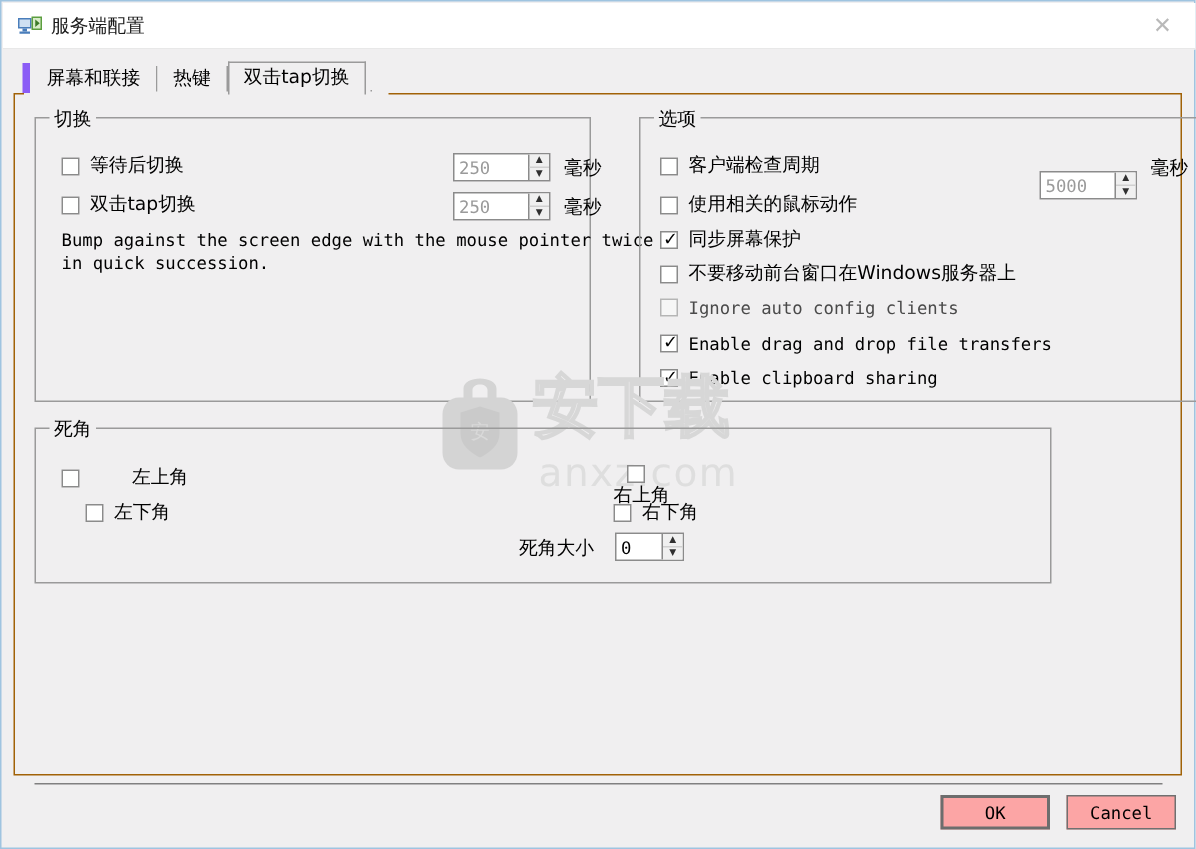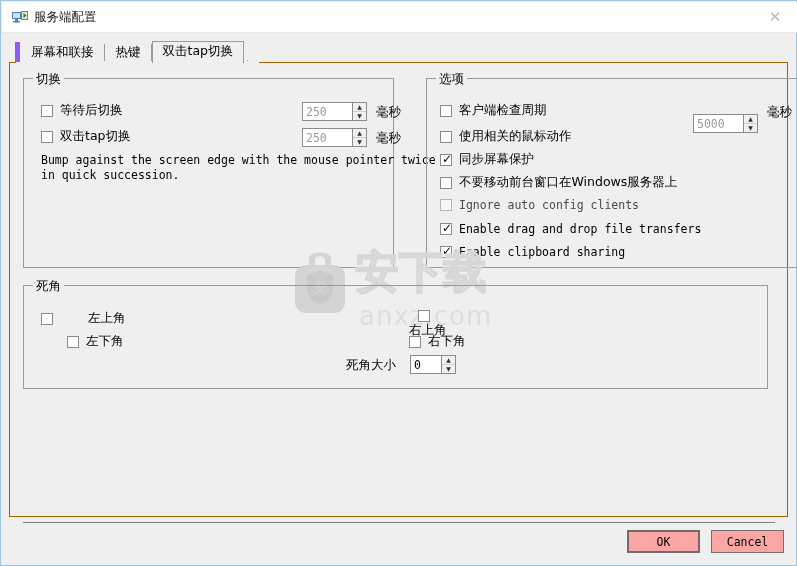--- a/index.html
+++ b/index.html
@@ -348,28 +348,28 @@
           <path d="M20 14 C20 5,42 5,42 14 L42 22 L36 22 L36 15 C36 10,26 10,26 15 L26 22 L20 22 Z" fill="#d4d4d4"></path>
           <rect x="6" y="20" width="50" height="48" rx="11" ry="11" fill="#d4d4d4"></rect>
           <path d="M18 30 L31 26 L44 30 L44 44 C44 52,37 57,31 60 C25 57,18 52,18 44 Z" fill="#cacaca"></path>
           <text x="31" y="47" font-size="13" fill="#d9d9d9" text-anchor="middle" font-family="DejaVu Sans, sans-serif">安</text>
         </svg>
       </div>
       <div class="wm-text">安下载</div>
       <div class="wm-sub">anxz.com</div>
     </div>
 
-    <div class="group" style="left:13px;top:222px;width:745px;height:104px;">
+    <div class="group" style="left:13px;top:222px;width:678px;height:104px;">
       <div class="group-title">死角</div>
 
       <div class="cb-row" style="left:17px;top:24px;gap:28px;">
         <span class="cb"></span>
         <span class="cb-label">左上角</span>
       </div>
-      <div class="cb-row" style="left:32px;top:47px;padding-left:11px;">
+      <div class="cb-row" style="left:22px;top:47px;padding-left:11px;">
         <span class="cb"></span>
         <span class="cb-label">左下角</span>
       </div>
 
       <div class="cb-row" style="left:385px;top:24px;flex-direction:column;">
         <span class="cb"></span>
         <span class="cb-label">右上角</span>
       </div>
       <div class="cb-row" style="left:385px;top:47px;">
         <span class="cb"></span>

